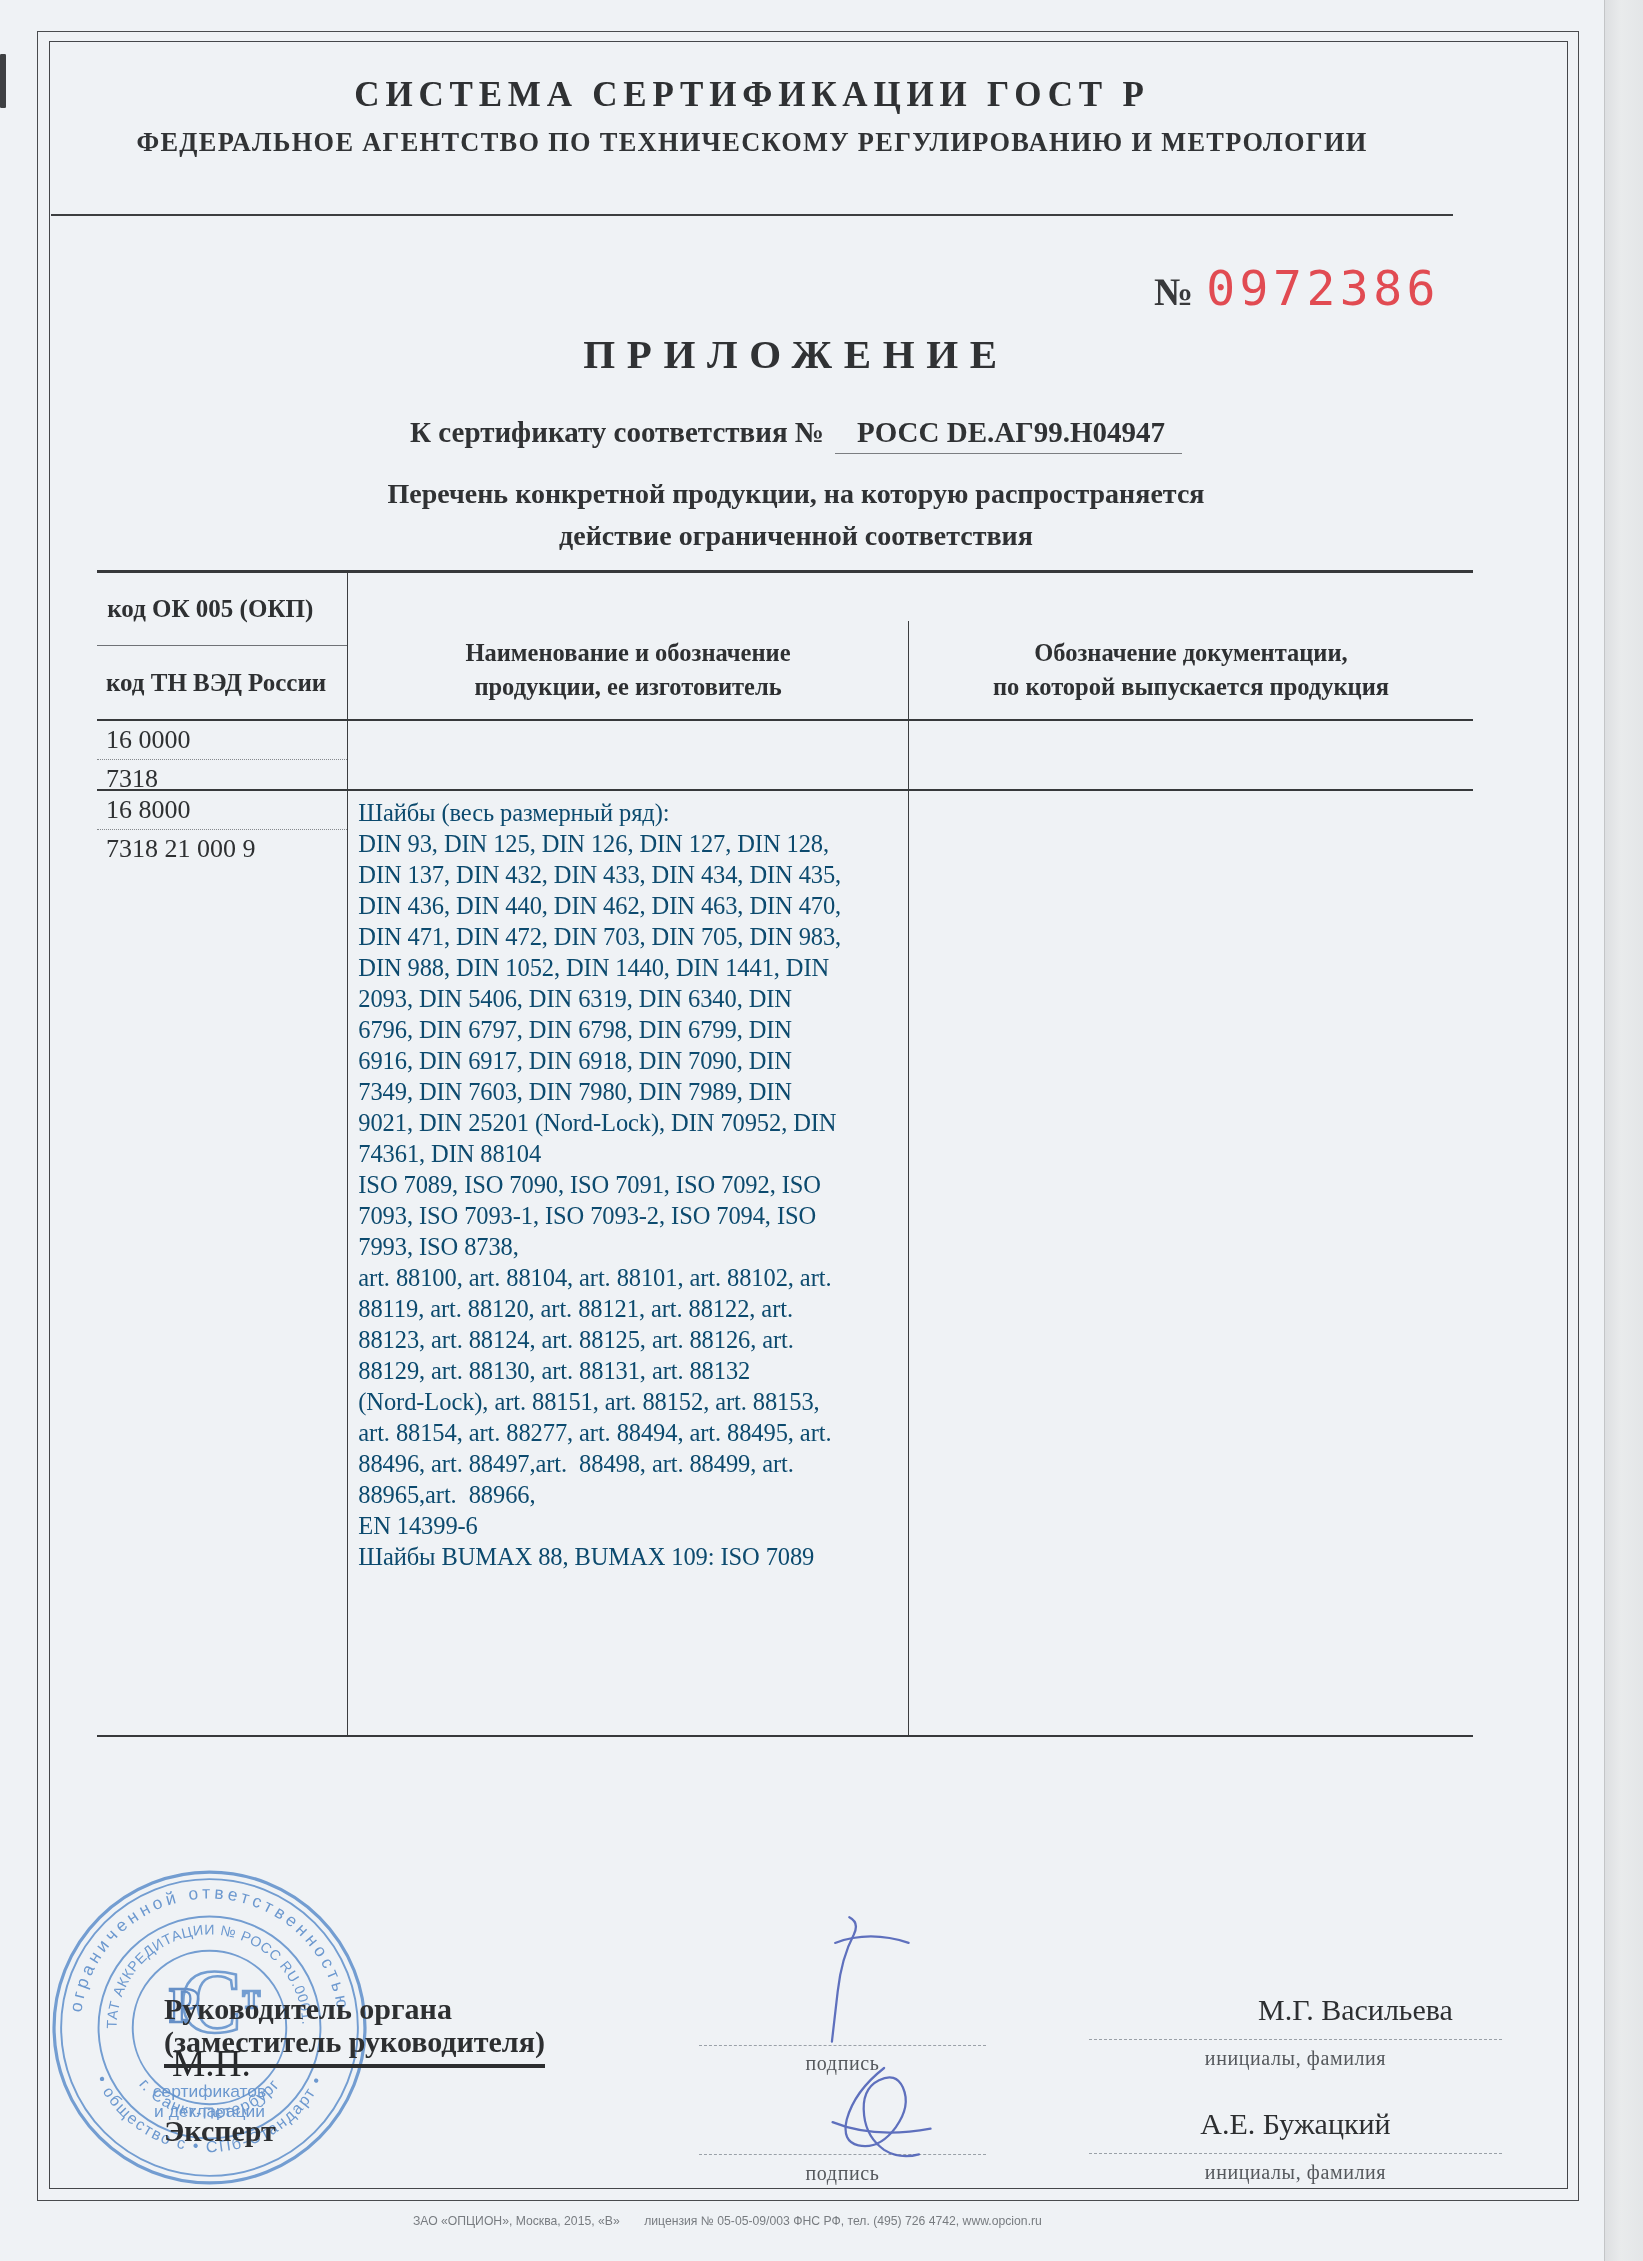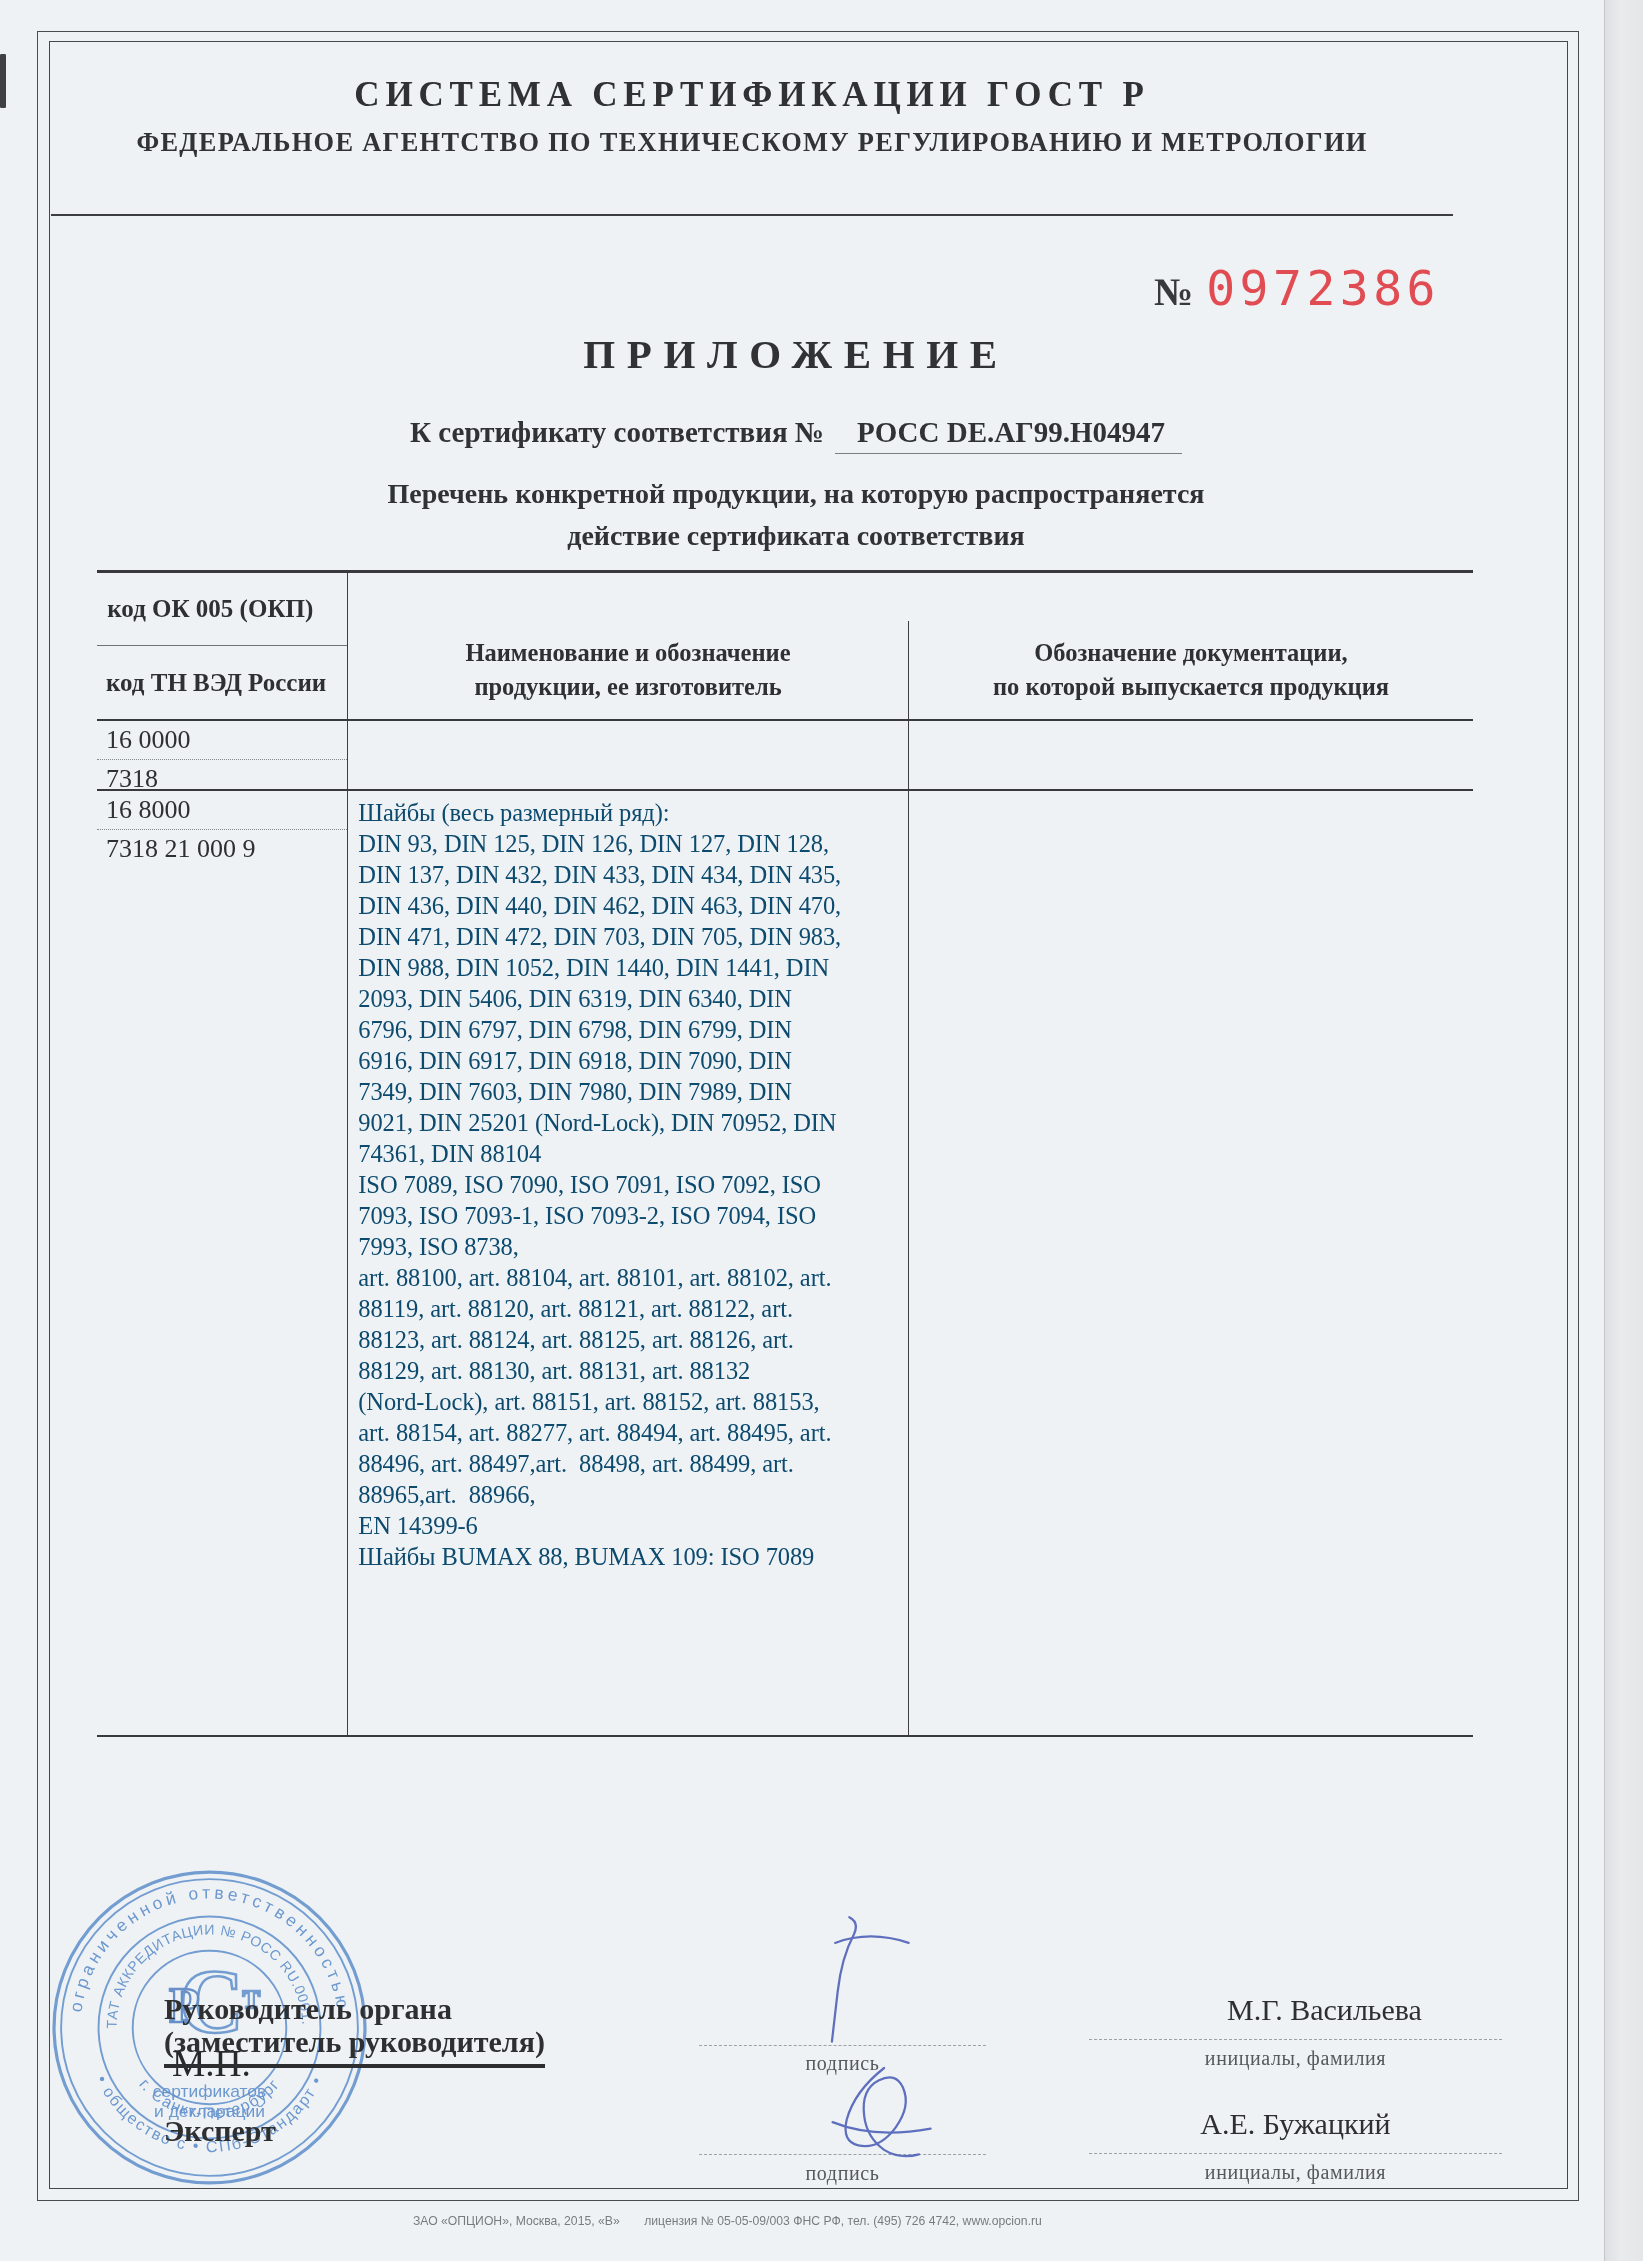--- a/index.html
+++ b/index.html
@@ -63,21 +63,21 @@
   .line-sign1{left:699px;top:2045px;width:287px;}
   .line-sign2{left:699px;top:2154px;width:287px;}
   .line-name1{left:1089px;top:2039px;width:413px;}
   .line-name2{left:1089px;top:2153px;width:413px;}
   .caption{font-size:20px;color:#55585c;letter-spacing:0.6px;text-align:center;}
   .cap-sign1{left:699px;top:2052px;width:287px;}
   .cap-sign2{left:699px;top:2162px;width:287px;}
   .cap-name1{left:1089px;top:2047px;width:413px;}
   .cap-name2{left:1089px;top:2161px;width:413px;}
   .name{font-size:30px;text-align:center;color:#2d2f31;}
-  .name1{left:1118px;top:1993px;width:413px;}
+  .name1{left:1149px;top:1993px;width:413px;}
   .name2{left:1089px;top:2107px;width:413px;}
   
   .stamp-svg{left:45px;top:1863px;}
   .sig-svg{left:683px;top:1895px;}
   
   .footer{left:413px;top:2214px;width:709px;font-family:"Liberation Sans", sans-serif;
       font-size:12.2px;color:#787c80;display:flex;gap:24.5px;white-space:nowrap;align-items:flex-end;}
 </style>
 </head>
 <body>
@@ -97,21 +97,21 @@
   <span class="no-sign">№</span>
   <span class="digits">0972386</span>
 </div>
 
 <div class="abs doc-title">ПРИЛОЖЕНИЕ</div>
 <div class="abs cert-line">
   <span>К сертификату соответствия №</span>
   <span class="cert-no">РОСС DE.АГ99.Н04947</span>
 </div>
 <div class="abs desc desc-1">Перечень конкретной продукции, на которую распространяется</div>
-<div class="abs desc desc-2">действие сертификата соответствия</div>
+<div class="abs desc desc-2">действие ограниченной соответствия</div>
 
 <div class="abs tbl">
   <div class="trow thead">
     <div class="c1 c1-head">
       <div class="top">код ОК 005 (ОКП)</div>
       <div class="c1div"></div>
       <div class="bot">код ТН ВЭД России</div>
     </div>
     <div class="c2 head-center">Наименование и обозначение
 продукции, ее изготовитель</div>

